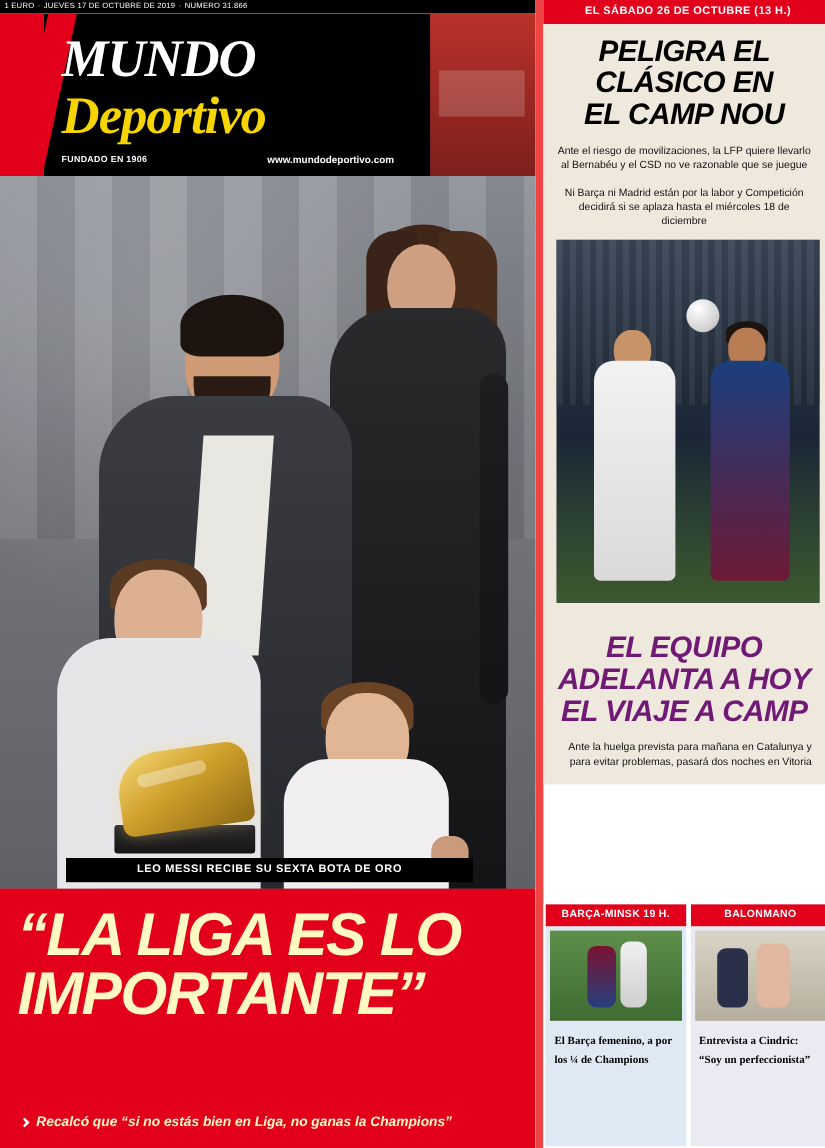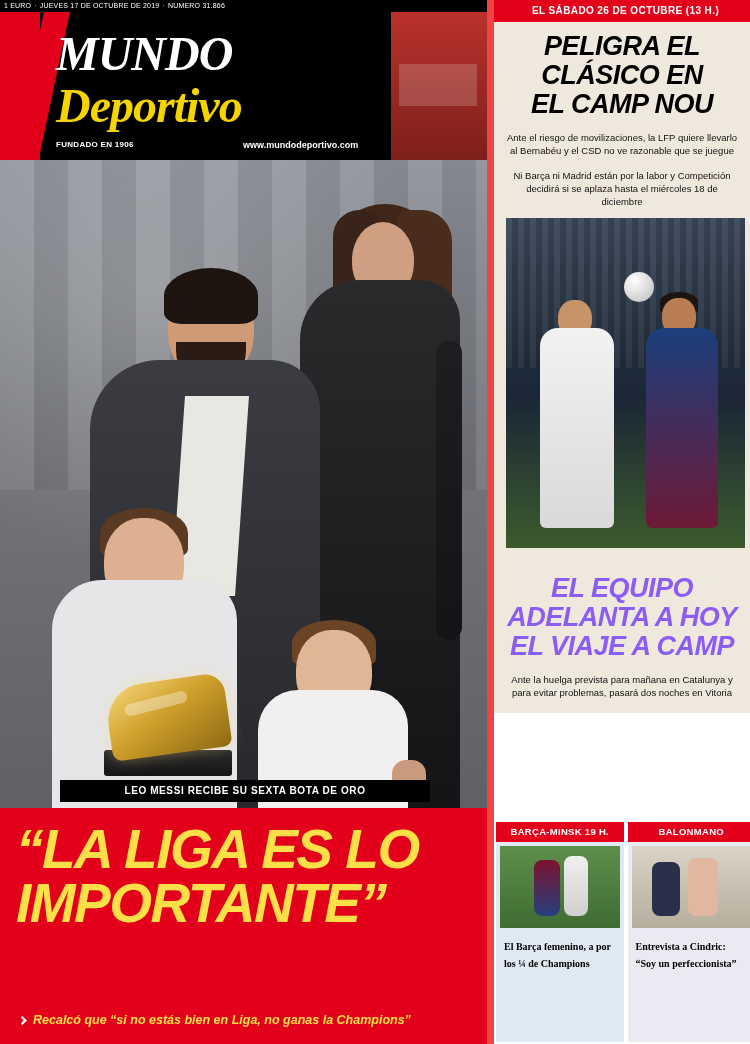--- a/index.html
+++ b/index.html
@@ -159,21 +159,21 @@
   .hero-caption {
     position: absolute; left: 60px; bottom: 6px; width: 370px; height: 22px;
     background: #000000; color: #ffffff; text-align: center;
     font-size: 10px; font-weight: bold; letter-spacing: .6px;
     line-height: 22px; text-transform: uppercase;
   }
 
   
   .redblock {
     position: relative; width: 487px; height: 236px;
-    background: #e2001a; color: #fde047; overflow: hidden;
+    background: #e2001a; color: #fef9c3; overflow: hidden;
   }
   .redblock .headline {
     position: absolute; left: 16px; top: 14px; width: 460px;
     font-family: "Liberation Sans", sans-serif;
     font-weight: bold; font-style: italic;
     font-size: 55px; line-height: 54px; letter-spacing: -1.5px;
   }
   .redblock .headline .l2 { display:block; }
   .redblock .kicker {
     position: absolute; left: 16px; bottom: 16px; width: 460px;
@@ -230,25 +230,25 @@
   .p-blue-head { position:absolute; left:156px; top:80px; width:34px; height:38px;
     border-radius:46%; background:#b87d52; }
   .p-blue-hair { position:absolute; left:154px; top:74px; width:38px; height:20px;
     border-radius: 50% 50% 10% 10%; background:#1b1410; }
 
   .r-mid {
     background: #efe9dd; padding: 14px 12px 14px 12px;
   }
   .r-mid h2 {
     font-family: "Liberation Sans", sans-serif;
-    font-weight: bold; font-style: italic; color: #8b5cf6;
+    font-weight: bold; font-style: italic; color: #701a75;
     font-size: 27px; line-height: 29px; text-align: center; letter-spacing: -.5px;
   }
   .r-mid p {
-    font-size: 9.5px; line-height: 13px; color: #111; margin-top: 12px; text-align: center;
+    font-size: 9.5px; line-height: 13px; color: #111; margin-top: 12px; text-align: right;
   }
 
   
   .r-bottom {
     position: absolute; left: 0; bottom: 0; width: 263px; height: 222px;
     display: flex; gap: 4px; padding: 0 2px 2px 2px; background:#ffffff;
   }
   .r-box { flex: 1; background: #dfe9f3; position: relative; overflow: hidden; }
   .r-box.alt { background: #e9eaf2; }
   .r-box .bar {

